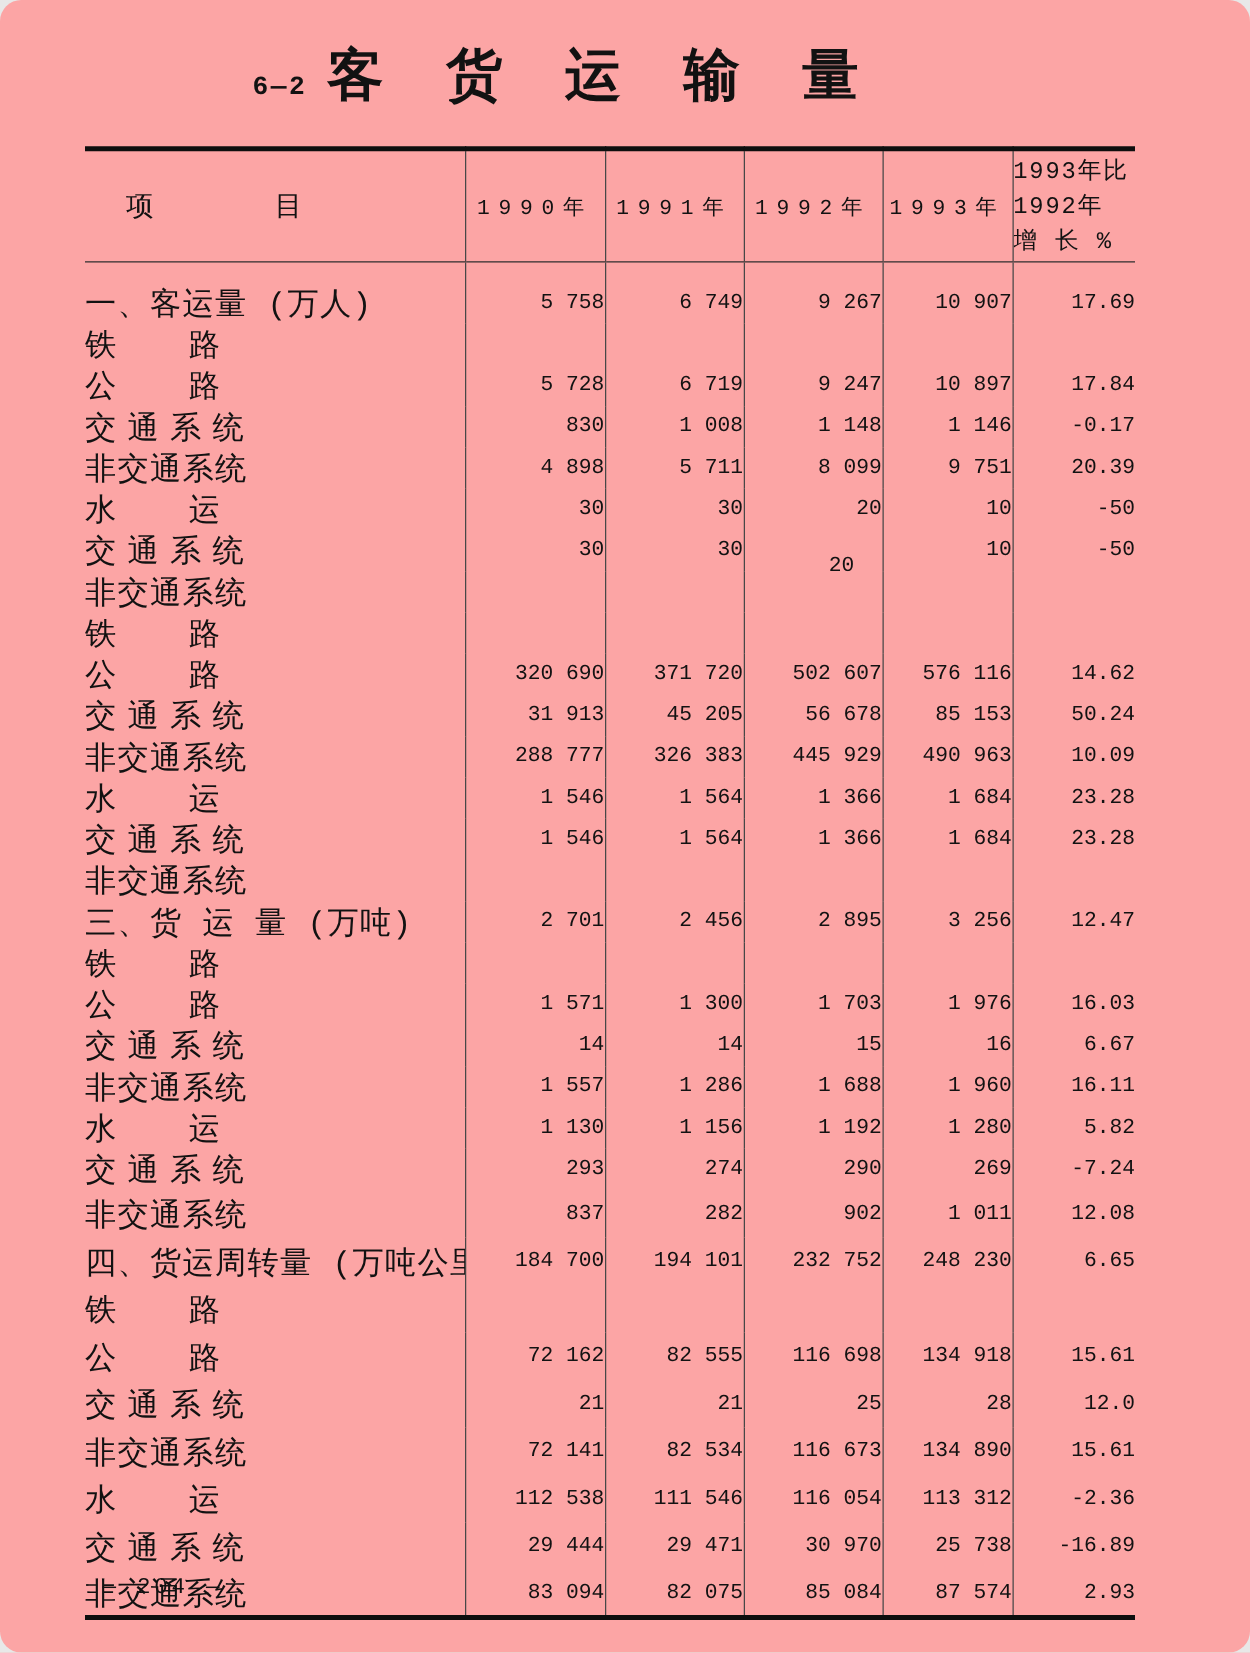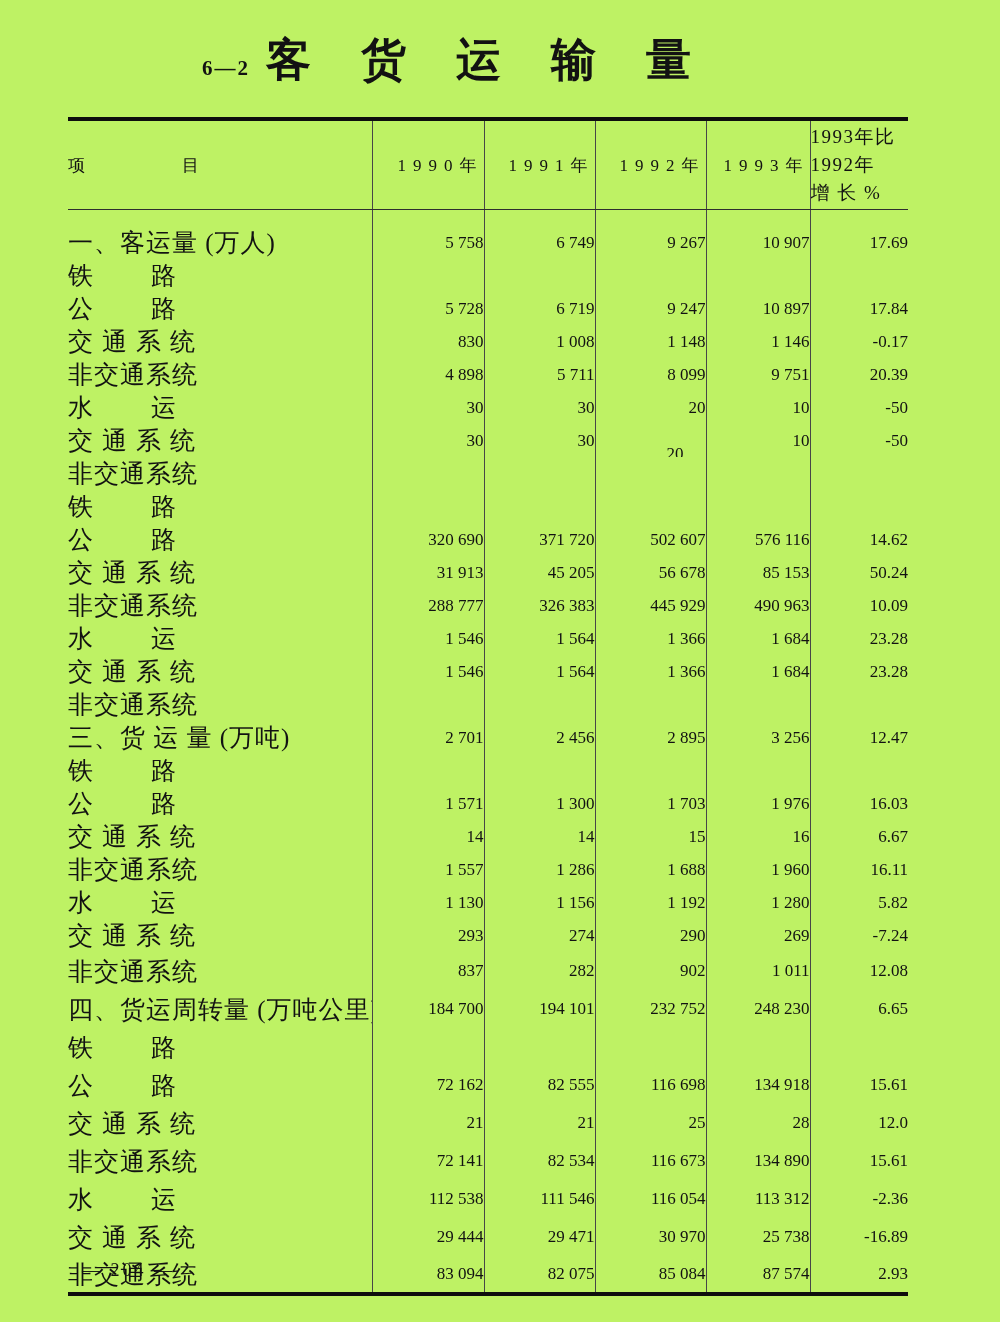--- a/index.html
+++ b/index.html
@@ -1,23 +1,24 @@
 <!DOCTYPE html>
 <html><head>
 <meta charset="utf-8">
 <style>
   html,body{margin:0;padding:0;background:#e8e8e8;}
   .page{
     position:relative;
     width:1000px;height:1322px;
     margin:0 auto;
-    background:#bef264;
+    background:#fca5a5;
     color:#121212;
-    font-family:Liberation Serif, serif;
+    font-family:Liberation Mono, monospace;
     overflow:hidden;
+    border-radius:17px;
   }
   
   .title-row{
     position:absolute;left:202px;top:30px;
     display:flex;align-items:baseline;gap:16px;
     white-space:nowrap;
   }
   .title-no{font-size:21px;font-weight:700;letter-spacing:2px;}
   .title-main{font-size:45px;font-weight:700;letter-spacing:50px;}
   
@@ -28,24 +29,24 @@
     border-top:4px solid #0e0e0e;
     border-bottom:4px solid #0e0e0e;
   }
   table.stat th,table.stat td{padding:0;overflow:hidden;}
   thead th{
     height:88px;
     border-bottom:1.5px solid #2e2e2e;
     font-weight:400;vertical-align:middle;
   }
   th.h-item{
-    text-align:left;padding-left:72px;
-    font-size:17px;letter-spacing:97px;white-space:nowrap;
-  }
-  th.h-year{font-size:17px;letter-spacing:7px;text-align:right;white-space:nowrap;}
+    text-align:center;padding-left:72px;
+    font-size:22px;letter-spacing:97px;white-space:nowrap;
+  }
+  th.h-year{font-size:17px;letter-spacing:7px;text-align:center;white-space:nowrap;}
   th.h-growth{
     font-size:19px;text-align:left;padding-left:12px;
     line-height:28px;letter-spacing:1.5px;vertical-align:middle;white-space:nowrap;
   }
   th.h-growth span{display:block;}
   .bc{border-left:1px solid #474747;}
   tbody td{vertical-align:middle;font-size:17px;}
   tbody tr{height:29px;}
   tbody tr:first-child{height:43px;}
   tbody tr:first-child td{padding-top:16px;}

